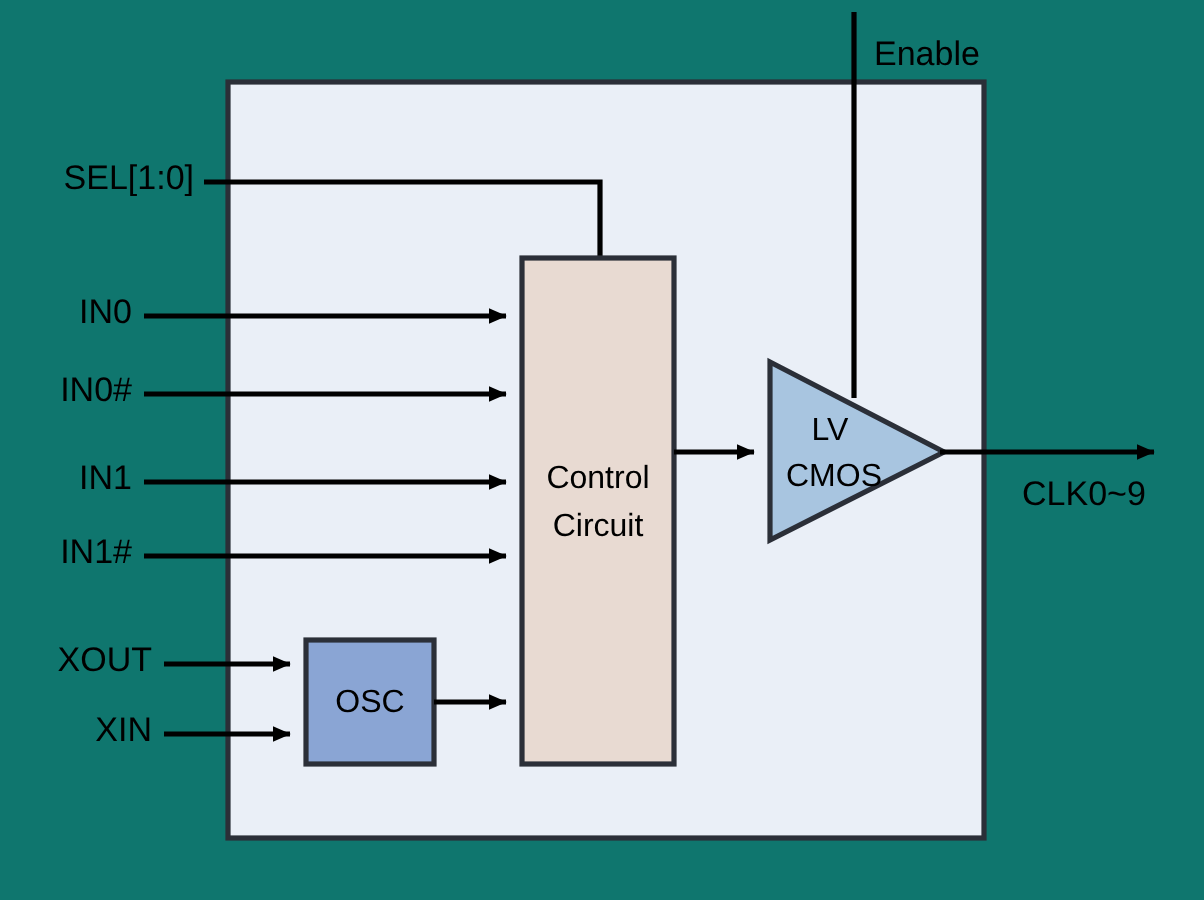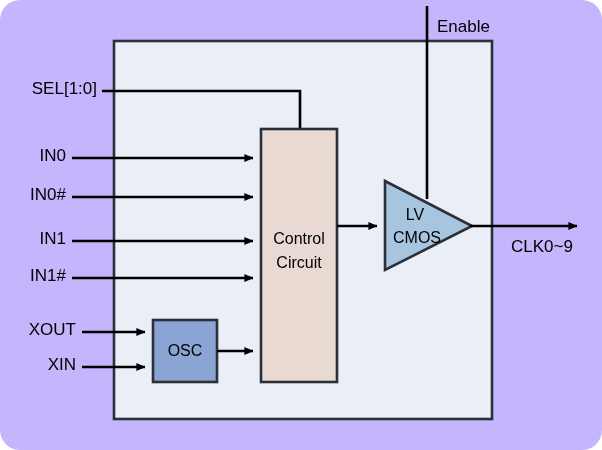--- a/index.html
+++ b/index.html
@@ -10,22 +10,21 @@
   body {
     width: 602px;
     height: 450px;
     font-family: "Liberation Sans", sans-serif;
     overflow: hidden;
   }
   #diagram-root {
     position: relative;
     width: 602px;
     height: 450px;
-    background: #c4b5fd;
-    border-radius: 20px;
+    background: #0f766e;
   }
   svg#diagram-svg {
     position: absolute;
     left: 0;
     top: 0;
     width: 602px;
     height: 450px;
     display: block;
   }
   .dgm-label {

